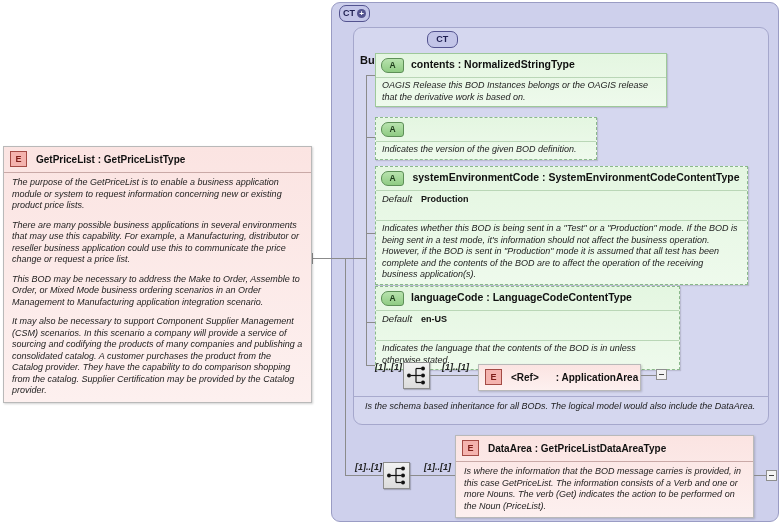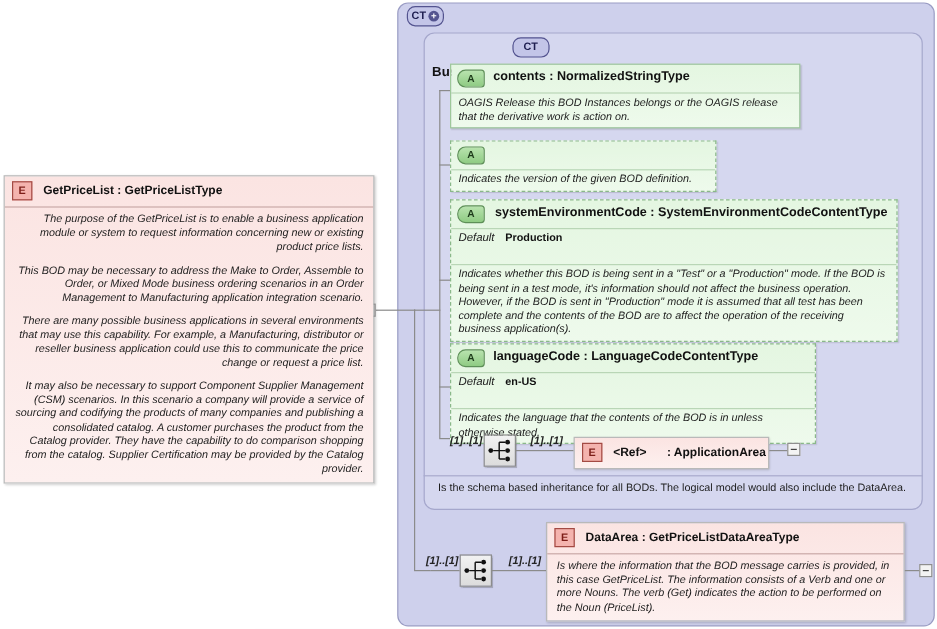--- a/index.html
+++ b/index.html
@@ -108,28 +108,28 @@
     display: inline-flex; align-items: center; justify-content: center;
     width: 15px; height: 14px;
     background: #f4b3ae; border: 1px solid #a34a44;
     font-size: 9px; font-weight: bold; color: #7d1d18; line-height: 1;
   }
   .el-name { font-size: 10px; font-weight: bold; color: #111; white-space: nowrap; }
   .el-doc {
     padding: 4px 8px 5px 8px;
     font-style: italic; font-size: 9px; line-height: 11.5px; color: #1c1c1c;
   }
-  .el-doc p { margin: 0 0 8px 0; text-align: right; }
+  .el-doc p { margin: 0 0 8px 0; }
   .el-doc p:last-child { margin-bottom: 0; }
 
   
   .inherit-doc {
     left: 353px; top: 396px; width: 416px;
     padding: 4px 10px 4px 12px;
-    font-size: 9px; line-height: 11.5px; color: #1c1c1c;
+    font-style: italic; font-size: 9px; line-height: 11.5px; color: #1c1c1c;
     border-top: 1px solid #a8aacd;
   }
 
   
   .seq-icon {
     width: 27px; height: 27px;
     background: linear-gradient(180deg,#f2f2f2 0%, #dcdcdc 100%);
     border: 1px solid #8c8c8c;
     box-shadow: 1px 1px 1px rgba(0,0,0,.2);
   }
@@ -184,32 +184,32 @@
 <div class="abs line-h" style="left:313px; top:258px; width:33px;"></div>
 <div class="abs expander" style="left:302px; top:253px;"></div>
 
 <div class="abs el-box" style="left:3px; top:146px; width:309px;">
   <div class="el-head ruled">
     <span class="e-badge">E</span>
     <span class="el-name">GetPriceList : GetPriceListType</span>
   </div>
   <div class="el-doc">
     <p>The purpose of the GetPriceList is to enable a business application module or system to request information concerning new or existing product price lists.</p>
+    <p>There are many possible business applications in several environments that may use this capability. For example, a Manufacturing, distributor or reseller business application could use this to communicate the price change or request a price list.</p>
     <p>This BOD may be necessary to address the Make to Order, Assemble to Order, or Mixed Mode business ordering scenarios in an Order Management to Manufacturing application integration scenario.</p>
-    <p>There are many possible business applications in several environments that may use this capability. For example, a Manufacturing, distributor or reseller business application could use this to communicate the price change or request a price list.</p>
     <p>It may also be necessary to support Component Supplier Management (CSM) scenarios. In this scenario a company will provide a service of sourcing and codifying the products of many companies and publishing a consolidated catalog. A customer purchases the product from the Catalog provider.  They have the capability to do comparison shopping from the catalog. Supplier Certification may be provided by the Catalog provider.</p>
   </div>
 </div>
 
 <div class="abs attr-box" style="left:375px; top:53px; width:292px;">
   <div class="attr-head">
     <span class="a-badge">A</span>
     <span class="attr-name">contents : NormalizedStringType</span>
   </div>
-  <div class="attr-doc">OAGIS Release this BOD Instances belongs or the OAGIS release that the derivative work is action on.</div>
+  <div class="attr-doc">OAGIS Release this BOD Instances belongs or the OAGIS release that the derivative work is based on.</div>
 </div>
 
 <div class="abs attr-box optional" style="left:375px; top:117px; width:222px;">
   <div class="attr-head">
     <span class="a-badge">A</span>
   </div>
   <div class="attr-doc">Indicates the version of the given BOD definition.</div>
 </div>
 
 <div class="abs attr-box optional" style="left:375px; top:166px; width:373px;">

